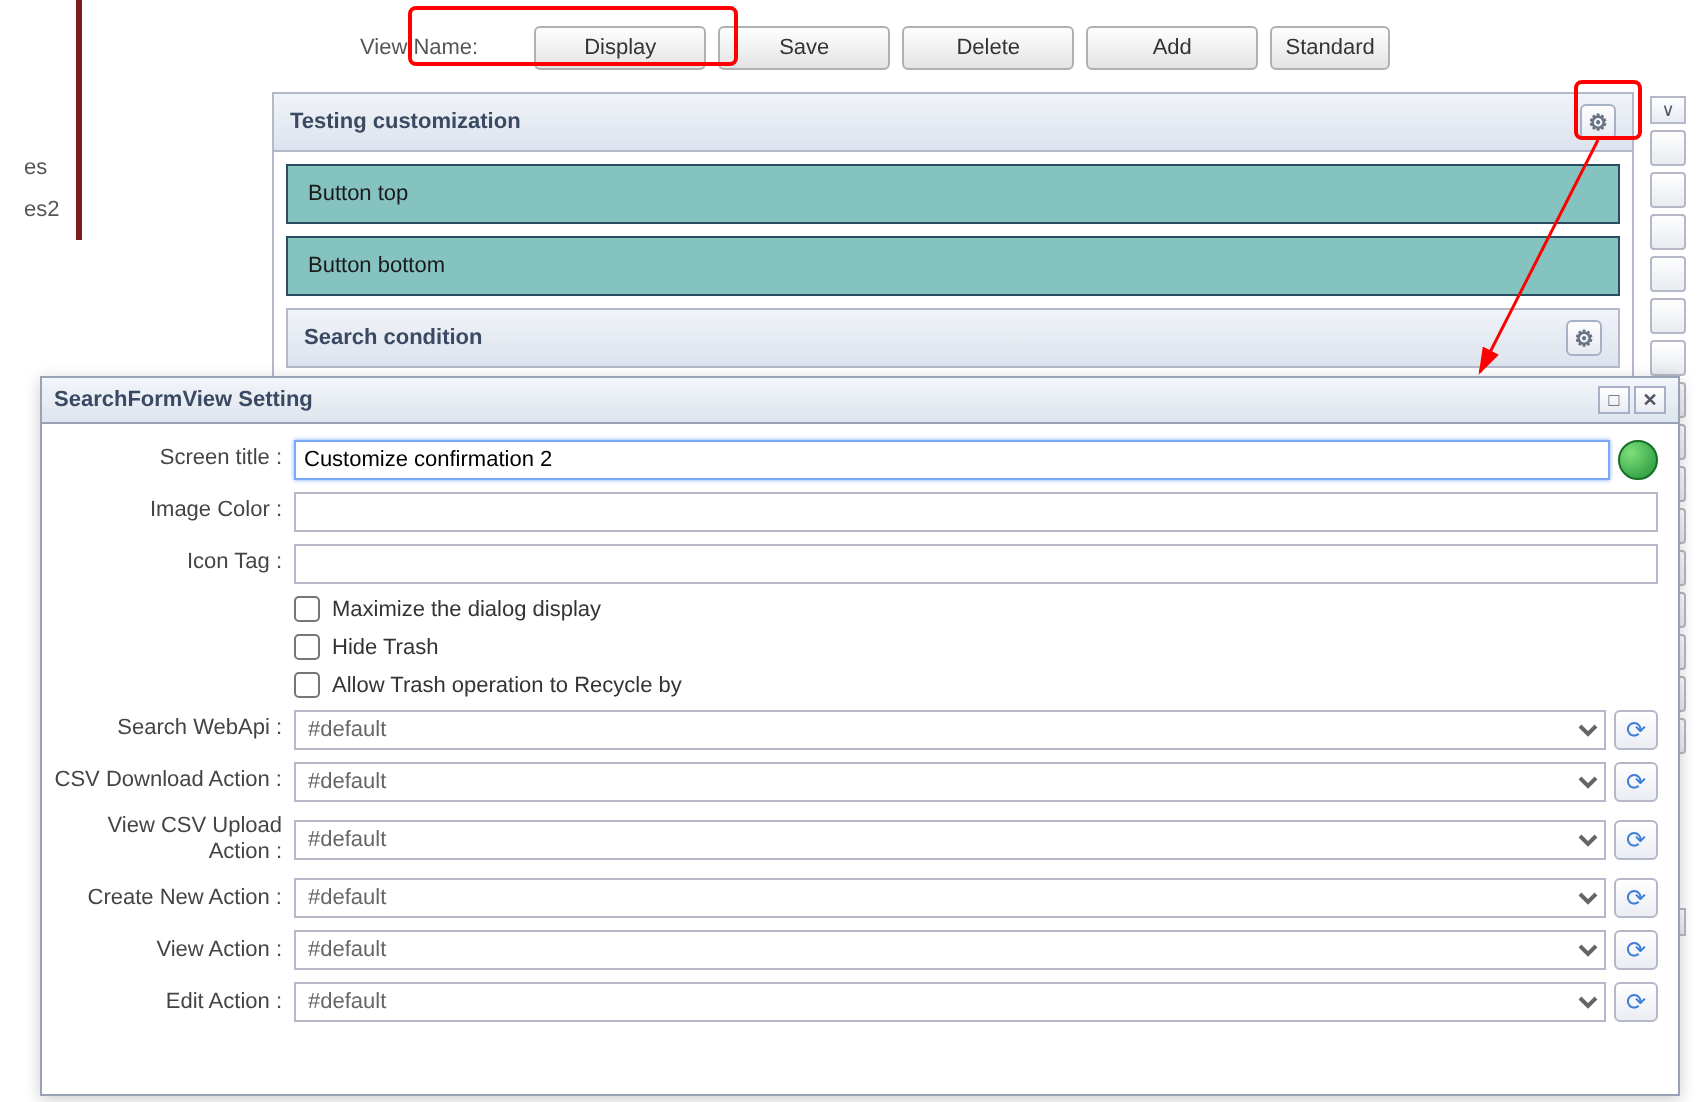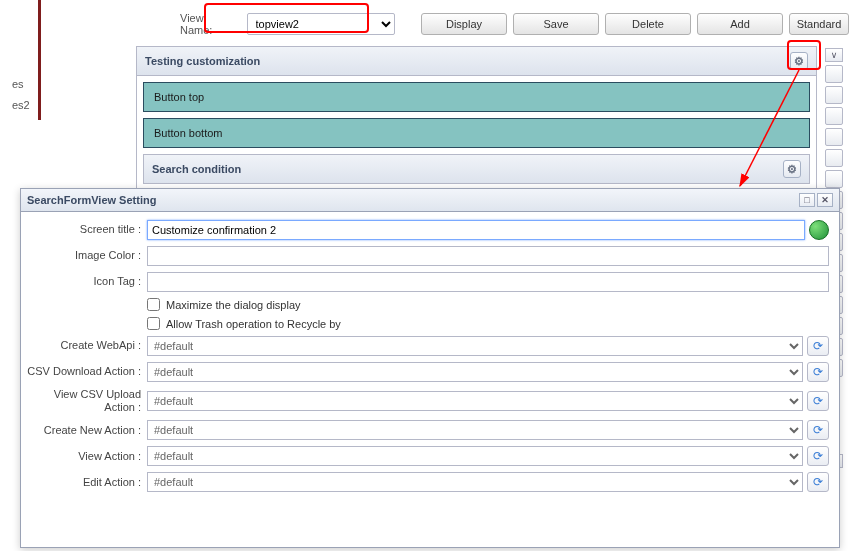--- a/index.html
+++ b/index.html
@@ -282,23 +282,20 @@
 </head>
 <body>
 
 <div class="left-sidebar">
   <span class="left-snip1">es</span>
   <span class="left-snip2">es2</span>
 </div>
 
 <div class="top-bar">
   <span class="top-bar-label">View Name:</span>
-  <select class="view-name-select">
-    <option>topview2</option>
-  </select>
   <span style="width:14px"></span>
   <button class="top-btn">Display</button>
   <button class="top-btn">Save</button>
   <button class="top-btn">Delete</button>
   <button class="top-btn">Add</button>
   <button class="top-btn" style="min-width:60px">Standard</button>
 </div>
 <div class="red-box-select"></div>
 
 <div class="panel">
@@ -375,25 +372,29 @@
       <span class="form-label">Icon Tag :</span>
       <input class="form-input" value="" style="">
     </div>
 
     <div class="chk-row">
       <input type="checkbox" style="">
       <span>Maximize the dialog display</span>
     </div>
     <div class="chk-row">
       <input type="checkbox" style="">
+      <span>Hide Trash</span>
+    </div>
+    <div class="chk-row">
+      <input type="checkbox" style="">
       <span>Allow Trash operation to Recycle by</span>
     </div>
 
     <div class="sel-row">
-      <span class="form-label">Create WebApi :</span>
+      <span class="form-label">Search WebApi :</span>
       <select class="sel"><option>#default</option></select>
       <span class="refresh-btn">⟳</span>
     </div>
     <div class="sel-row">
       <span class="form-label">CSV Download Action :</span>
       <select class="sel"><option>#default</option></select>
       <span class="refresh-btn">⟳</span>
     </div>
     <div class="sel-row">
       <span class="form-label">View CSV Upload Action :</span>

